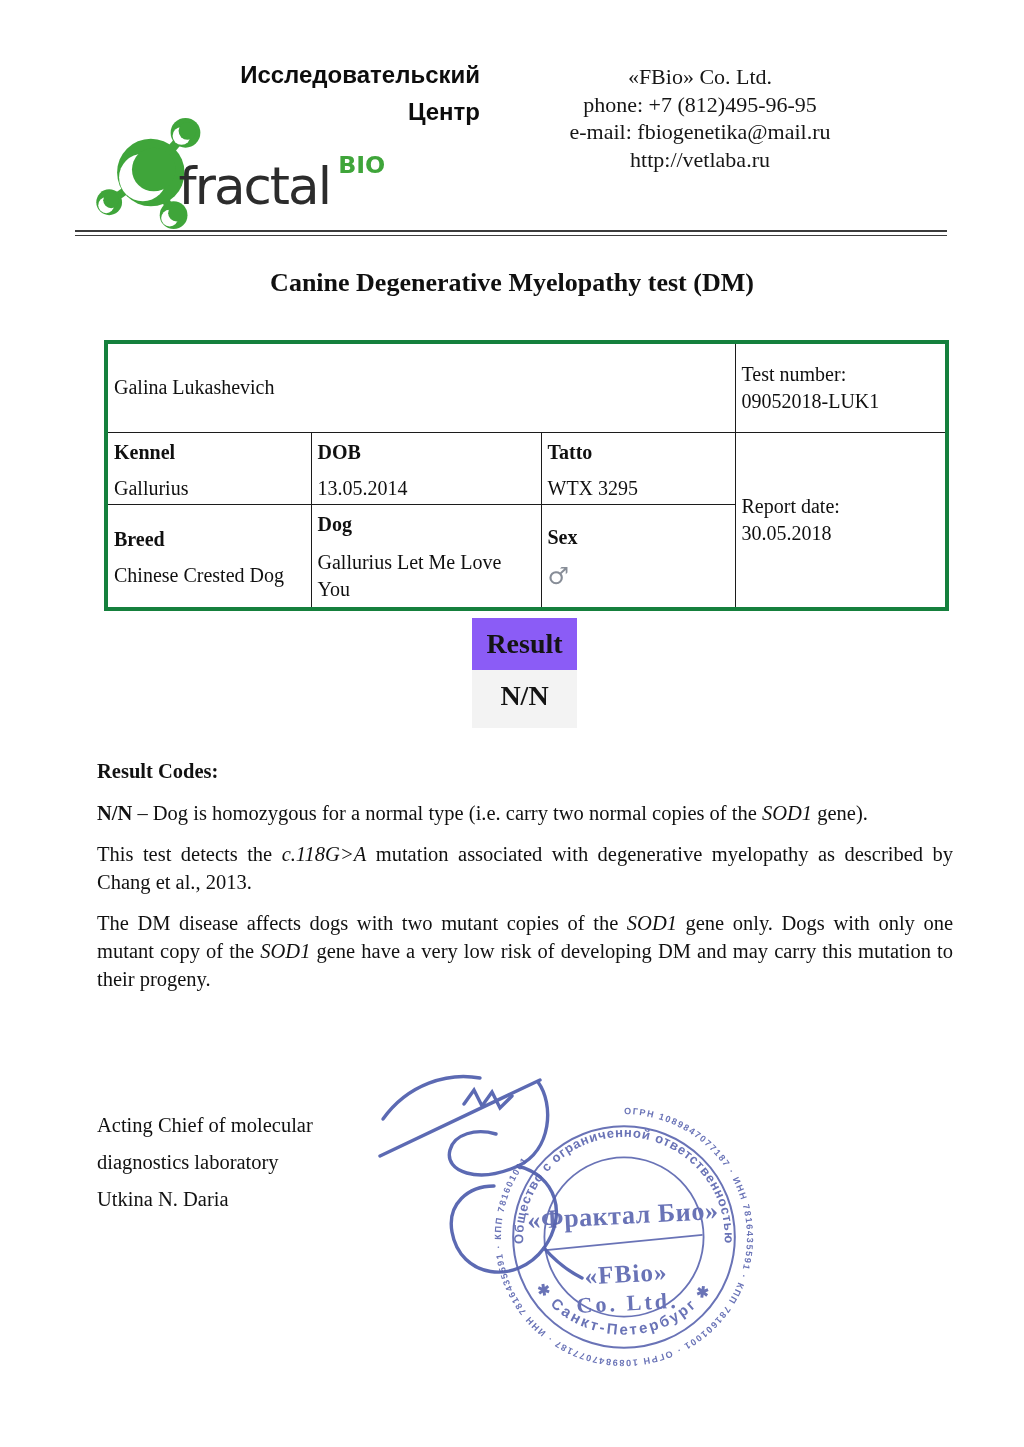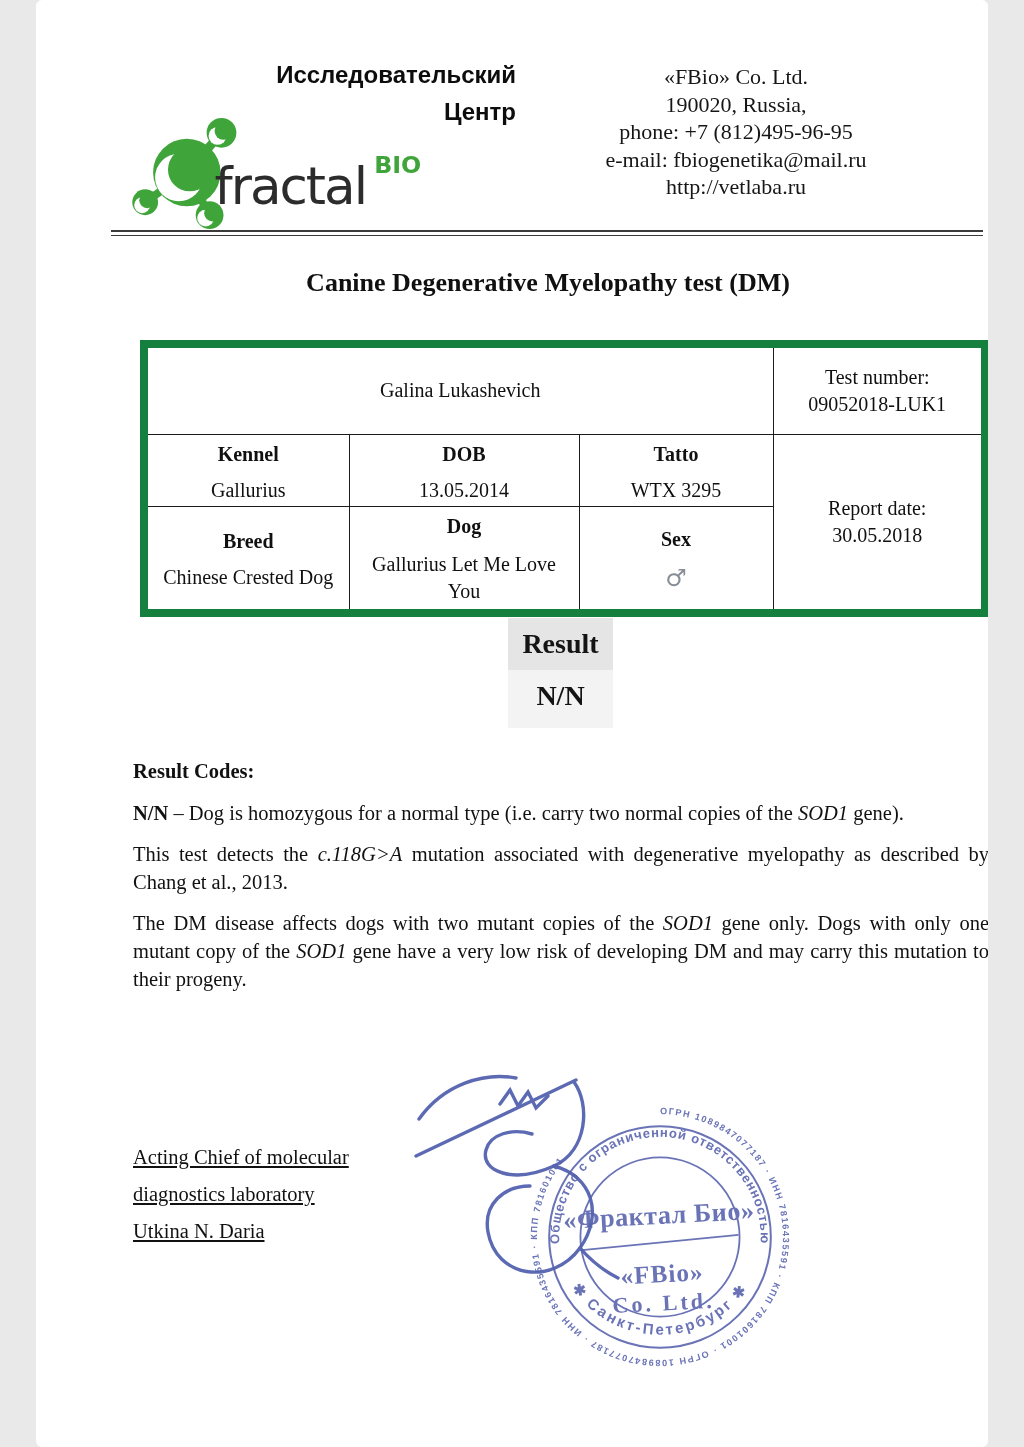--- a/index.html
+++ b/index.html
@@ -1,19 +1,19 @@
 <!DOCTYPE html>
 <html><head>
 <meta charset="utf-8">
 <style>
   html,body { margin:0; padding:0; background:#e9e9e9; }
   .page {
-    position:relative; width:952px; height:1447px; margin:0 auto;
+    position:relative; width:1024px; height:1447px; margin:0 auto;
     background:#ffffff; overflow:hidden;
-    font-family:"Liberation Serif", serif; color:#141414;border-radius:6px;
+    font-family:"Liberation Serif", serif; color:#141414;
   }
 
   
   .org-name {
     position:absolute; top:56px; left:140px; width:340px;
     text-align:right; font-family:"Liberation Sans", sans-serif;
     font-weight:bold; font-size:24px; line-height:37px; color:#0d0d0d;
   }
   .logo { position:absolute; top:116px; left:92px; width:300px; height:114px; }
   .company-block {
@@ -28,56 +28,56 @@
   
   .doc-title {
     position:absolute; top:268px; left:0; width:1024px;
     text-align:center; font-weight:bold; font-size:26px; color:#101010;
   }
 
   
   .info-table {
     position:absolute; top:340px; left:104px;
     border-collapse:collapse; table-layout:fixed; width:841px;
-    font-size:20px; color:#101010; text-align:center;
-    border:8px solid #15803d;
+    font-size:20px; color:#101010; text-align:left;
+    border:4px solid #15803d;
   }
   .info-table td { border:1px solid #1c1c1c; padding:4px 6px; vertical-align:middle; }
   .row-owner { height:90px; }
   .row-mid   { height:66px; }
   .row-low   { height:94px; }
   .cell-top  { vertical-align:top; }
   .cell-lbl  { font-weight:bold; padding-top:4px; margin-bottom:13px; }
   .two-line  { line-height:27px; }
   .sex-glyph { font-family:"DejaVu Sans", sans-serif; font-size:24px; color:#878d97; }
 
   
   .result-label {
     position:absolute; top:618px; left:472px; width:105px; height:52px;
-    background:#e5e5e5; text-align:center; line-height:52px;
+    background:#8b5cf6; text-align:center; line-height:52px;
     font-weight:bold; font-size:28px;
   }
   .result-value {
     position:absolute; top:670px; left:472px; width:105px; height:58px;
     background:#f3f3f3; text-align:center; line-height:52px;
     font-weight:bold; font-size:28px;
   }
 
   
   .codes {
     position:absolute; top:757px; left:97px; width:856px;
     font-size:20.5px; line-height:28px; text-align:justify; color:#111;
   }
   .codes-heading { font-weight:bold; margin:0 0 14px 0; }
   .codes p { margin:0 0 13px 0; }
 
   
   .signatory {
-    position:absolute; top:1146px; left:97px; width:330px;
-    font-size:20.5px; color:#111;text-decoration:underline;
+    position:absolute; top:1114px; left:97px; width:330px;
+    font-size:20.5px; color:#111;
   }
   .signatory div { margin-bottom:14px; }
 
   
   .signature { position:absolute; left:368px; top:1064px; width:300px; height:250px; }
   .stamp     { position:absolute; left:489px; top:1101px; width:270px; height:272px; }
 </style>
 </head>
 <body>
 
@@ -105,21 +105,20 @@
       <circle cx="58" cy="57" r="34" fill="#3fa53a"></circle>
       <circle cx="50" cy="62" r="24" fill="#ffffff"></circle>
       <circle cx="61" cy="54" r="22" fill="#3fa53a"></circle>
     </g>
     <text x="86" y="89" font-family="DejaVu Sans, sans-serif" font-size="52" letter-spacing="-2" fill="#2c2c2c">fractal</text>
     <text x="247" y="58" font-family="DejaVu Sans, sans-serif" font-size="24" font-weight="bold" fill="#3fa53a">BIO</text>
   </svg>
 
   <div class="company-block">
     <div>«FBio» Co. Ltd.</div>
-    <div>190020, Russia,</div>
     <div>phone: +7 (812)495-96-95</div>
     <div>e-mail: fbiogenetika@mail.ru</div>
     <div>http://vetlaba.ru</div>
   </div>
 
   <div class="rule-double"></div>
 
   <div class="doc-title">Canine Degenerative Myelopathy test (DM)</div>
 
   <table class="info-table">

